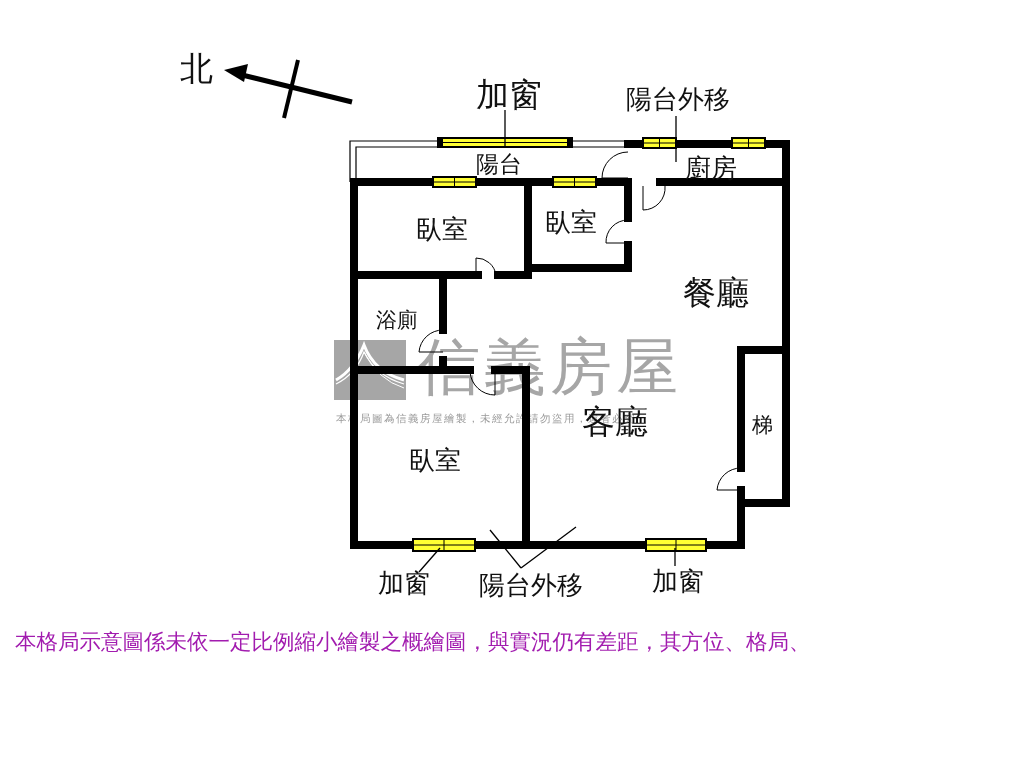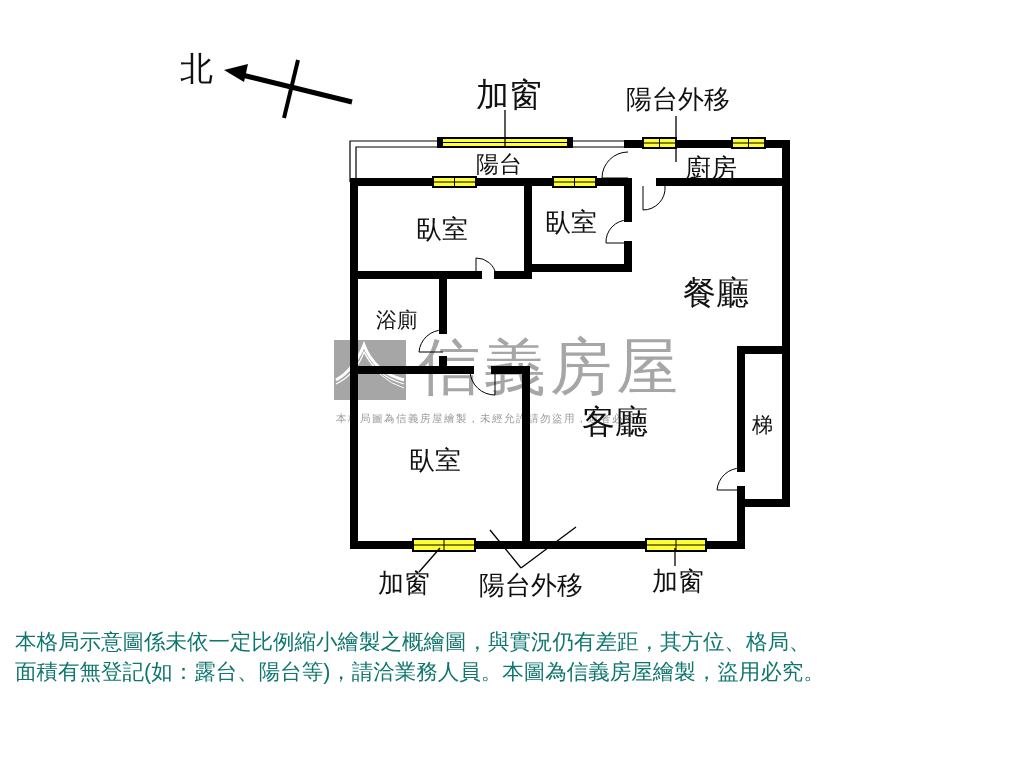--- a/index.html
+++ b/index.html
@@ -9,22 +9,22 @@
     .lbl { position: absolute; color: #111; white-space: nowrap; line-height: 1; }
     .big { font-size: 33px; }
     .mid { font-size: 26px; }
     .sm  { font-size: 21px; text-align: center; }
     .xs  { font-size: 23px; }
     .wm-text { position: absolute; left: 418px; top: 336px; font-size: 62px;
                color: #a6a6a6; letter-spacing: 4px; font-family: "DejaVu Sans", "Liberation Sans", sans-serif; line-height: 1; }
     .wm-sub { position: absolute; left: 336px; top: 413px; font-size: 10.5px;
               color: #9a9a9a; letter-spacing: 1.5px; font-family: "DejaVu Sans", "Liberation Sans", sans-serif; line-height: 1; }
     .disclaimer { position: absolute; left: 15px; top: 627px; width: 1005px;
-                  font-size: 21.5px; line-height: 30px; color: #0f766e;
-                  font-family: Liberation Sans, sans-serif; }
+                  font-size: 21.5px; line-height: 30px; color: #a21caf;
+                  font-family: Liberation Serif, serif; }
     .disclaimer div { white-space: nowrap; }
   </style>
 </head>
 <body>
 
 <div>
   <svg style="position:absolute;left:334px;top:340px" width="72" height="60">
     <rect x="0" y="0" width="72" height="60" fill="#a6a6a6"></rect>
     <path d="M2 40 Q20 30 30 5 Q40 32 70 40" stroke="#fff" stroke-width="3" fill="none"></path>
     <path d="M2 44 Q22 34 30 12 Q42 36 70 44" stroke="#fff" stroke-width="1.2" fill="none"></path>
@@ -161,14 +161,13 @@
 <div class="lbl mid" style="left:416px;top:216px">臥室</div>
 <div class="lbl mid" style="left:545px;top:209px">臥室</div>
 <div class="lbl big" style="left:683px;top:276px">餐廳</div>
 <div class="lbl sm" style="left:376px;top:310px">浴廁</div>
 <div class="lbl mid" style="left:409px;top:447px">臥室</div>
 <div class="lbl big" style="left:582px;top:405px">客廳</div>
 <div class="lbl sm" style="left:752px;top:415px">梯</div>
 
 <div class="disclaimer">
   <div>本格局示意圖係未依一定比例縮小繪製之概繪圖，與實況仍有差距，其方位、格局、</div>
-  <div>面積有無登記(如：露台、陽台等)，請洽業務人員。本圖為信義房屋繪製，盜用必究。</div>
 </div>
 
 </body></html>

